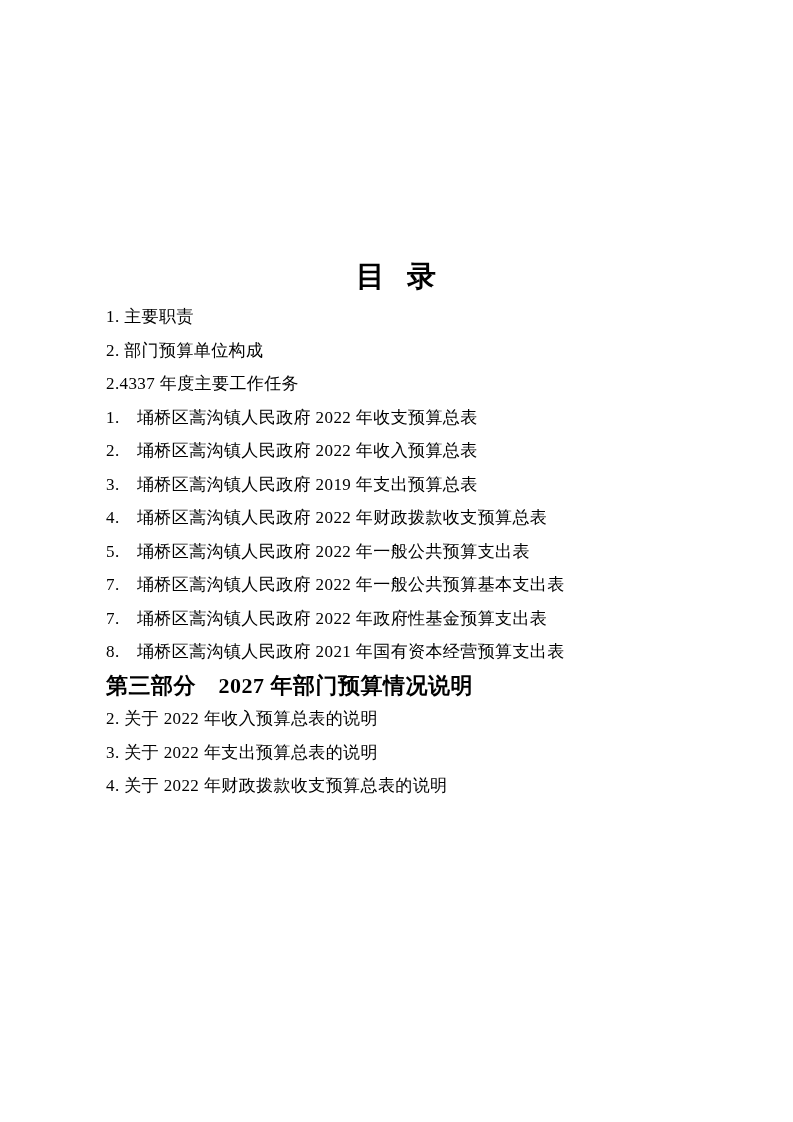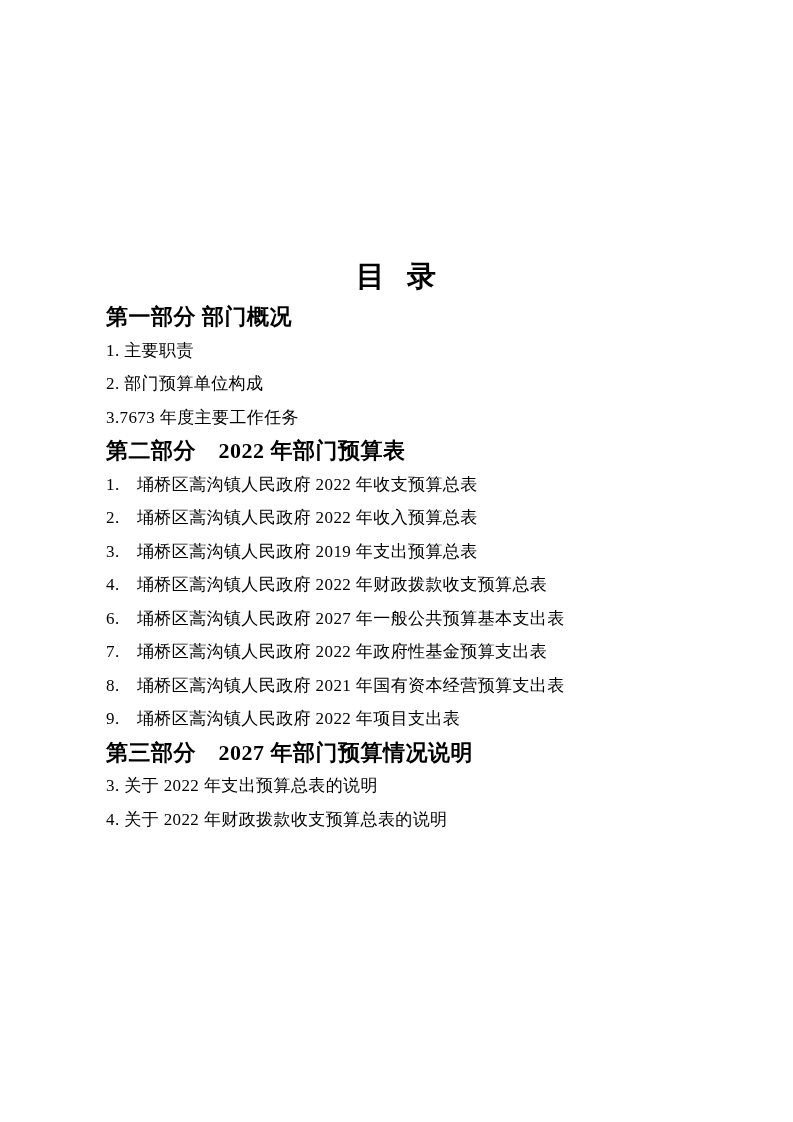--- a/index.html
+++ b/index.html
@@ -44,33 +44,32 @@
 </style>
 </head>
 <body>
 
 <div class="page">
 
   <h1 class="toc-title">目 录</h1>
 
   <div class="toc-list">
 
-    <div class="toc-line toc-heading">第一部分 部门概况</div>
     <div class="toc-line toc-item">1. 主要职责</div>
     <div class="toc-line toc-item">2. 部门预算单位构成</div>
-    <div class="toc-line toc-item">3.7673 年度主要工作任务</div>
+    <div class="toc-line toc-item">2.4337 年度主要工作任务</div>
 
-    <div class="toc-line toc-heading">第二部分　2022 年部门预算表</div>
     <div class="toc-line toc-item">1.　埇桥区蒿沟镇人民政府 2022 年收支预算总表</div>
     <div class="toc-line toc-item">2.　埇桥区蒿沟镇人民政府 2022 年收入预算总表</div>
     <div class="toc-line toc-item">3.　埇桥区蒿沟镇人民政府 2019 年支出预算总表</div>
     <div class="toc-line toc-item">4.　埇桥区蒿沟镇人民政府 2022 年财政拨款收支预算总表</div>
-    <div class="toc-line toc-item">6.　埇桥区蒿沟镇人民政府 2027 年一般公共预算基本支出表</div>
+    <div class="toc-line toc-item">5.　埇桥区蒿沟镇人民政府 2022 年一般公共预算支出表</div>
+    <div class="toc-line toc-item">7.　埇桥区蒿沟镇人民政府 2022 年一般公共预算基本支出表</div>
     <div class="toc-line toc-item">7.　埇桥区蒿沟镇人民政府 2022 年政府性基金预算支出表</div>
     <div class="toc-line toc-item">8.　埇桥区蒿沟镇人民政府 2021 年国有资本经营预算支出表</div>
-    <div class="toc-line toc-item">9.　埇桥区蒿沟镇人民政府 2022 年项目支出表</div>
 
     <div class="toc-line toc-heading">第三部分　2027 年部门预算情况说明</div>
+    <div class="toc-line toc-item">2. 关于 2022 年收入预算总表的说明</div>
     <div class="toc-line toc-item">3. 关于 2022 年支出预算总表的说明</div>
     <div class="toc-line toc-item">4. 关于 2022 年财政拨款收支预算总表的说明</div>
 
   </div>
 </div>
 
 </body></html>

